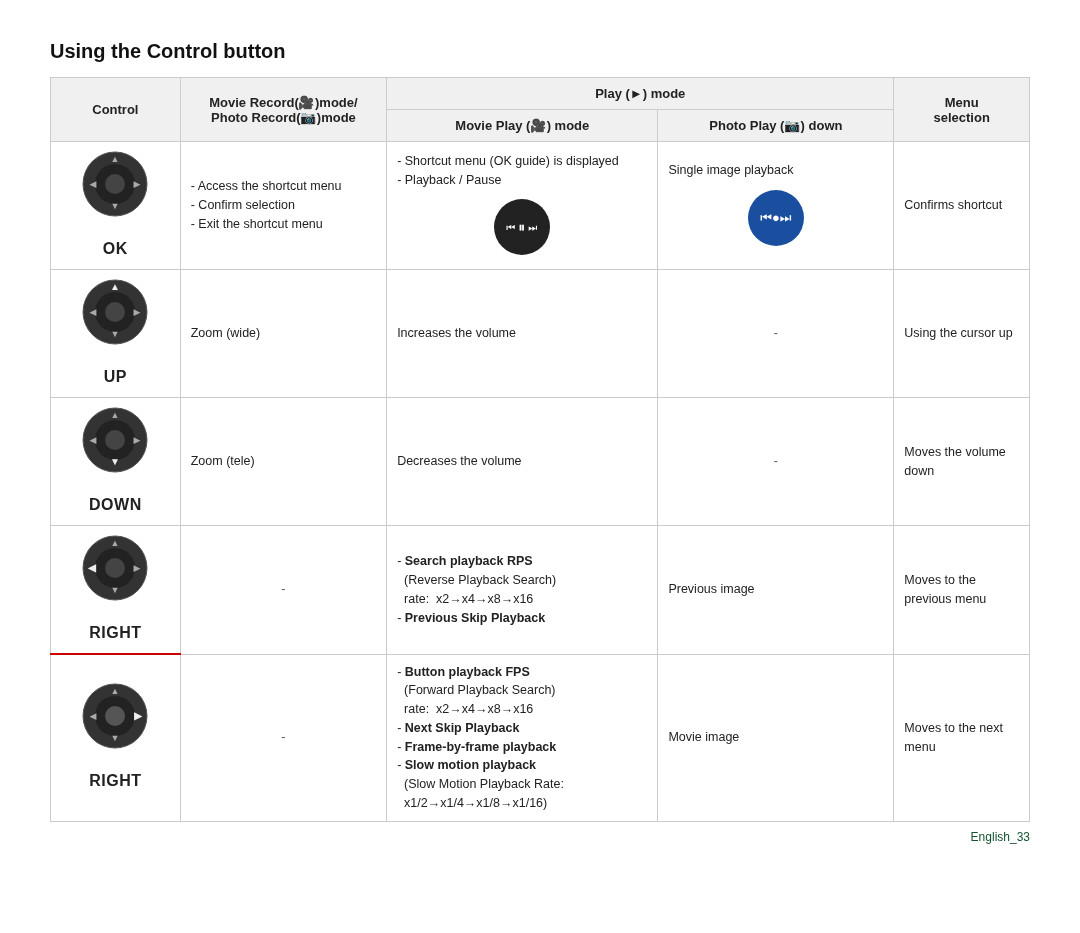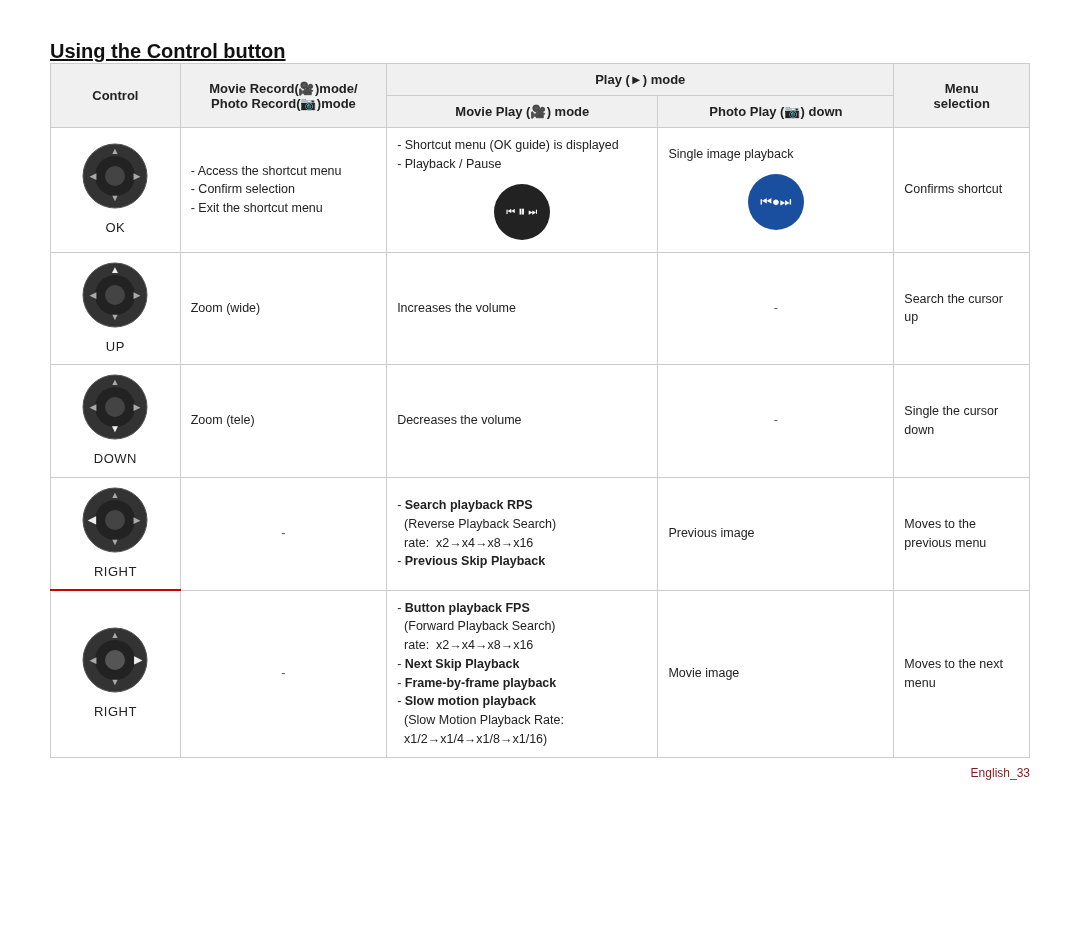--- a/index.html
+++ b/index.html
@@ -8,22 +8,22 @@
       font-size: 13px;
       background: #fff;
       color: #222;
       padding: 40px 50px;
       width: 1080px;
       min-height: 933px;
     }
     h2 {
       font-size: 20px;
       font-weight: bold;
+      margin-bottom: 14px;
       color: #111;
-      text-decoration: underline;
     }
     table {
       border-collapse: collapse;
       width: 100%;
       table-layout: fixed;
     }
     th, td {
       border: 1px solid #ccc;
       padding: 8px 10px;
       vertical-align: middle;
@@ -83,33 +83,33 @@
       background: #1a4fa0;
       border-radius: 50%;
       width: 56px;
       height: 56px;
       color: #fff;
       font-size: 13px;
       margin: 4px auto;
     }
 
     .row-label {
-      font-weight: normal;
-      font-size: 13px;
+      font-weight: bold;
+      font-size: 16px;
       letter-spacing: 0.5px;
-      margin-top: 4px;
+      margin-top: 15px;
     }
 
     .dash { color: #555; }
 
     .footer {
       text-align: right;
       margin-top: 8px;
       font-size: 12px;
-      color: #7f1d1d;
+      color: #14532d;
     }
 
     
     tr.left-row > td:first-child {
       border-bottom: 2px solid #cc0000;
     }
   </style>
 </head>
 <body>
 
@@ -195,42 +195,42 @@
             <text x="34" y="59" text-anchor="middle" fill="#aaa" font-size="9">▼</text>
             <text x="12" y="37" text-anchor="middle" fill="#aaa" font-size="9">◀</text>
             <text x="56" y="37" text-anchor="middle" fill="#aaa" font-size="9">▶</text>
           </svg>
           <span class="row-label">UP</span>
         </div>
       </td>
       <td>Zoom (wide)</td>
       <td>Increases the volume</td>
       <td class="center dash">-</td>
-      <td>Search the cursor up</td>
+      <td>Using the cursor up</td>
     </tr>
 
     <tr>
       <td class="center">
         <div class="btn-cell">
           <svg class="ctrl-btn" viewBox="0 0 68 68">
             <circle cx="34" cy="34" r="32" fill="#333" stroke="#555" stroke-width="1"></circle>
             <circle cx="34" cy="34" r="20" fill="#222"></circle>
             <circle cx="34" cy="34" r="10" fill="#444"></circle>
             <text x="34" y="12" text-anchor="middle" fill="#aaa" font-size="9">▲</text>
             <text x="34" y="59" text-anchor="middle" fill="#eee" font-size="10" font-weight="bold">▼</text>
             <text x="12" y="37" text-anchor="middle" fill="#aaa" font-size="9">◀</text>
             <text x="56" y="37" text-anchor="middle" fill="#aaa" font-size="9">▶</text>
           </svg>
           <span class="row-label">DOWN</span>
         </div>
       </td>
       <td>Zoom (tele)</td>
       <td>Decreases the volume</td>
       <td class="center dash">-</td>
-      <td>Single the cursor down</td>
+      <td>Moves the volume down</td>
     </tr>
 
     <tr class="left-row">
       <td class="center" style="border-bottom: 2px solid #cc0000;">
         <div class="btn-cell">
           <svg class="ctrl-btn" viewBox="0 0 68 68">
             <circle cx="34" cy="34" r="32" fill="#333" stroke="#555" stroke-width="1"></circle>
             <circle cx="34" cy="34" r="20" fill="#222"></circle>
             <circle cx="34" cy="34" r="10" fill="#444"></circle>
             <text x="34" y="12" text-anchor="middle" fill="#aaa" font-size="9">▲</text>

